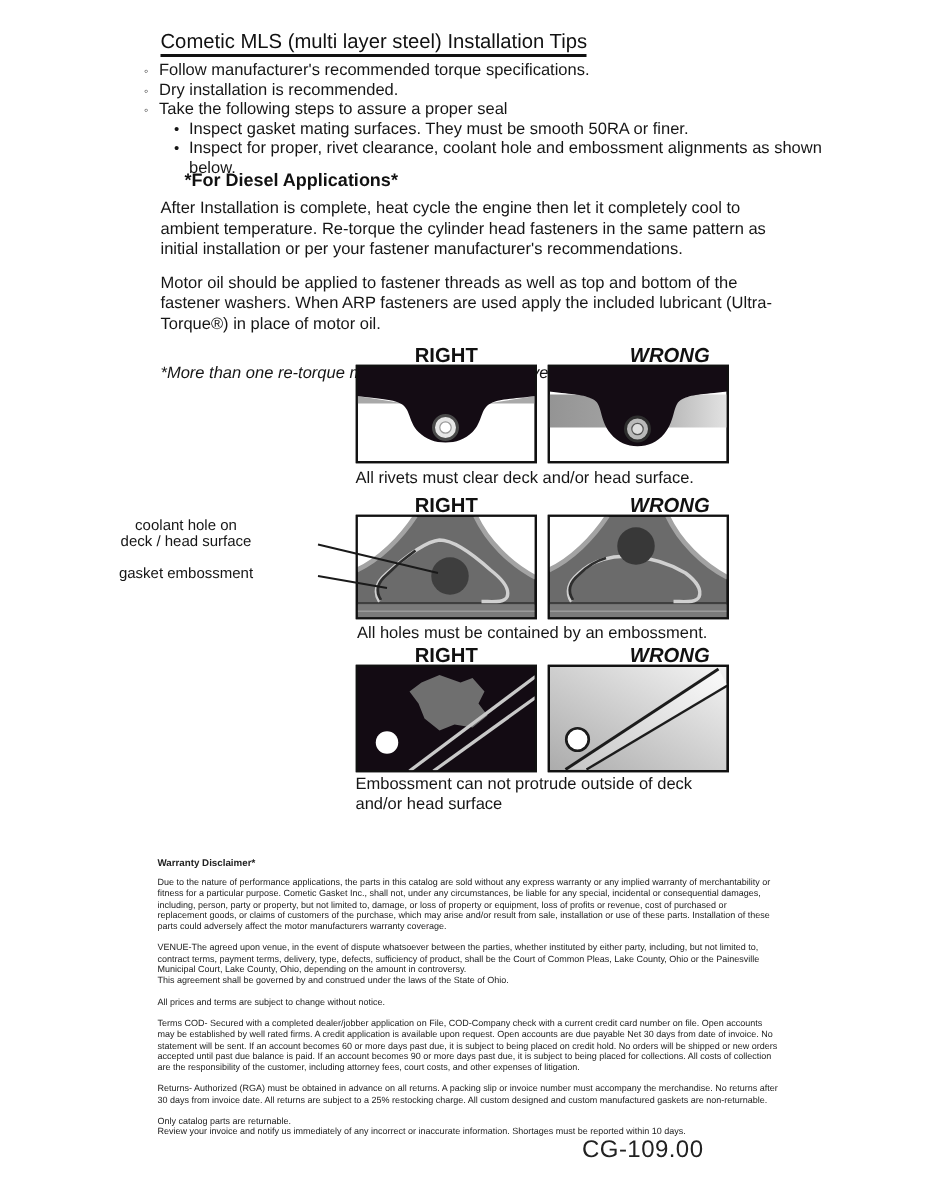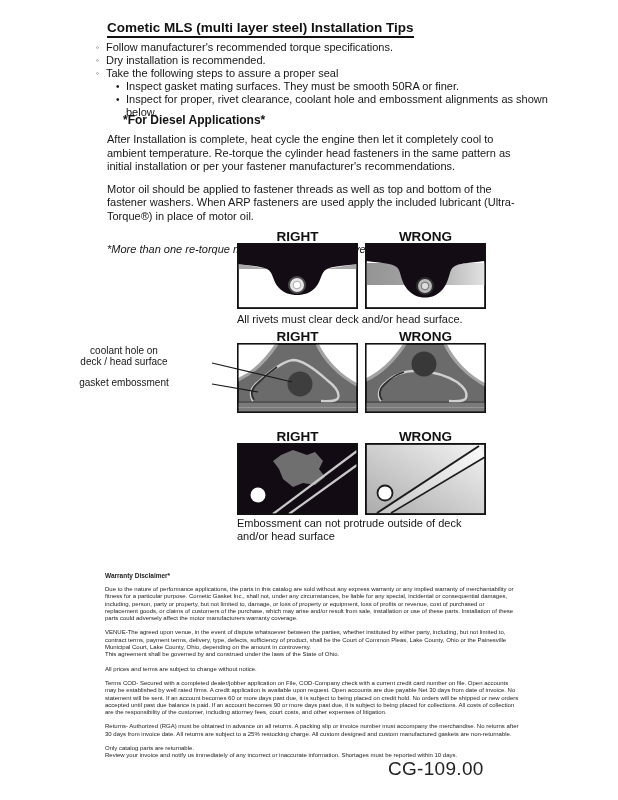--- a/index.html
+++ b/index.html
@@ -6,56 +6,56 @@
   body{
     width:618px;height:800px;position:relative;background:#ffffff;
     font-family:"Liberation Sans","DejaVu Sans",sans-serif;color:#1a1a1a;
     overflow:hidden;
   }
   .abs{position:absolute;}
   .pre{white-space:pre-line;}
 
   
   .doc-title{
-    left:107px;top:20px;font-size:13.5px;font-weight:bold;color:#111;
+    left:107px;top:20px;font-size:13.5px;font-weight:normal;color:#111;
     border-bottom:2px solid #111;padding-bottom:1px;display:inline-block;
   }
 
   
   .bullets{left:96px;top:41px;width:470px;font-size:11px;line-height:13px;color:#161616;}
   .b-row{display:flex;align-items:flex-start;}
   .b-mark{width:10px;flex:0 0 10px;font-size:8px;line-height:13px;text-align:left;}
   .b-mark.dot{font-size:10px;}
   .b-row.sub{margin-left:20px;}
 
   
   .diesel{left:107px;top:113px;width:412px;color:#161616;}
   .diesel h2{margin:0 0 6px 16px;font-size:12px;font-weight:bold;color:#111;}
   .diesel p{margin:0 0 9px 0;font-size:11px;line-height:13.5px;}
   .diesel p.note{margin-top:20px;font-style:italic;}
 
   
   .figrow{left:0;width:576px;}
   .fig-label{position:absolute;width:121px;text-align:center;font-size:13.5px;font-weight:bold;color:#111;top:0;}
   .fig-label.r{left:237px;}
-  .fig-label.w{left:365px;}
+  .fig-label.w{left:386px;font-style:italic;}
   .figsvg{position:absolute;top:14px;width:121px;height:auto;display:block;}
   .figsvg.r{left:237px;}
   .figsvg.w{left:365px;}
   .fig-caption{position:absolute;left:237px;font-size:11px;line-height:12.5px;color:#161616;}
   .annot{position:absolute;left:38px;width:172px;text-align:center;font-size:10px;line-height:11px;color:#161616;}
   .leaders{position:absolute;left:210px;top:28px;width:96px;height:40px;overflow:visible;}
 
   
   .disclaimer{left:105px;top:572px;width:414px;color:#222;}
   .disclaimer h3{margin:0 0 7px 0;font-size:6.5px;font-weight:bold;}
   .disclaimer p{margin:0 0 7px 0;font-size:6px;line-height:7.3px;}
 
   
-  .footer-code{left:388px;top:758px;font-size:19px;color:#222;letter-spacing:0.3px;}
+  .footer-code{left:388px;top:758px;font-size:16px;color:#222;letter-spacing:0.3px;}
 </style>
 </head>
 <body>
 
 <div class="abs doc-title">Cometic MLS (multi layer steel) Installation Tips</div>
 
 <div class="abs bullets">
   <div class="b-row">
     <span class="b-mark">◦</span>
     <span>Follow manufacturer's recommended torque specifications.</span>
@@ -154,20 +154,21 @@
     <path d="M80,1 C88,18 103,33 120,42" fill="none" stroke="#a3a3a3" stroke-width="3.2"></path>
     <line x1="1" y1="59" x2="120" y2="59" stroke="#3f3f3f" stroke-width="1.2"></line>
     <rect x="1" y="60" width="119" height="9" fill="#7a7a7a"></rect>
     <line x1="1" y1="64.5" x2="120" y2="64.5" stroke="#9a9a9a" stroke-width="0.9"></line>
     <path d="M16,58 C12,52 14,45 20,40 C30,30 44,27 56,28 C70,29 82,33 92,39 C100,45 103,50 101,55 C99,59 92,58 84,58" fill="none" stroke="#d0d0d0" stroke-width="2.3"></path>
     <path d="M17,57 C13,51 15,45 21,40 C26,35 32,31 39,29" fill="none" stroke="#2e2e2e" stroke-width="1.8"></path>
     <circle cx="59" cy="21" r="12.5" fill="#383838"></circle>
     <rect x="0.8" y="0.8" width="119.4" height="68.4" fill="none" stroke="#111" stroke-width="1.6"></rect>
   </svg>
 
+  <div class="fig-caption" style="top:87px;left:238px;">All holes must be contained by an embossment.</div>
 </div>
 
 <div class="abs figrow" style="top:429px;height:116px;">
   <div class="fig-label r">RIGHT</div>
   <div class="fig-label w">WRONG</div>
 
   <svg class="figsvg r" viewBox="0 0 121 72">
     <rect x="0.8" y="0.8" width="119.4" height="70.4" fill="#130b13" stroke="#111" stroke-width="1.6"></rect>
     <polygon points="44,12 56,7 70,12 78,9 86,18 82,26 88,34 78,42 66,40 56,44 46,36 42,26 36,18" fill="#6f6f6f"></polygon>
     <line x1="36" y1="71" x2="120" y2="8" stroke="#c9c9c9" stroke-width="2.2"></line>

